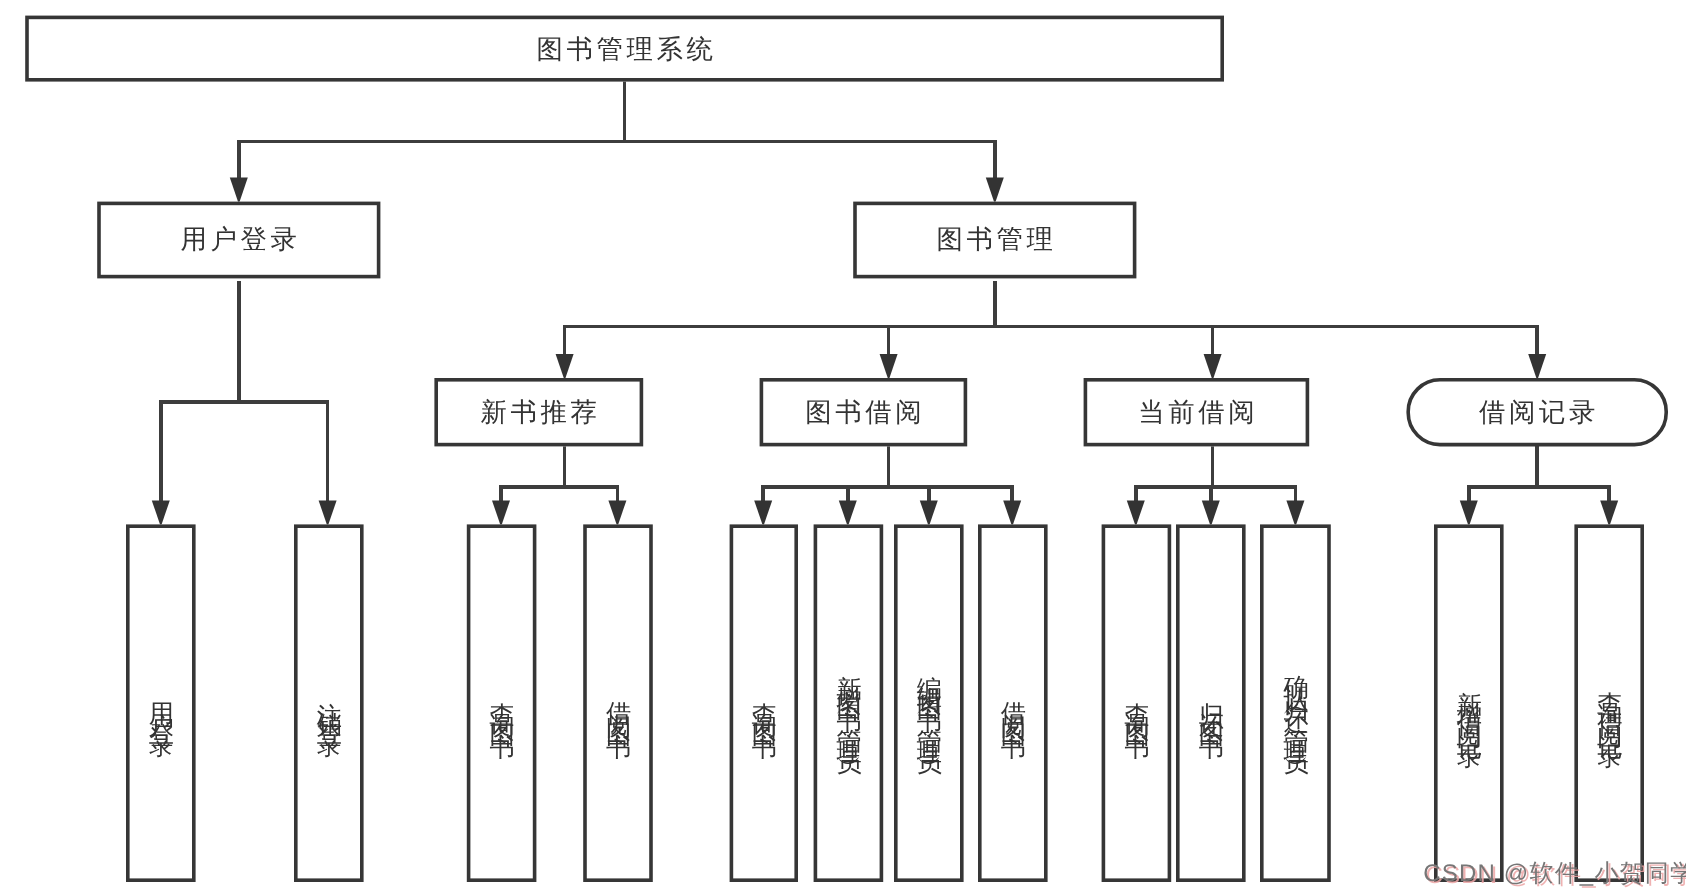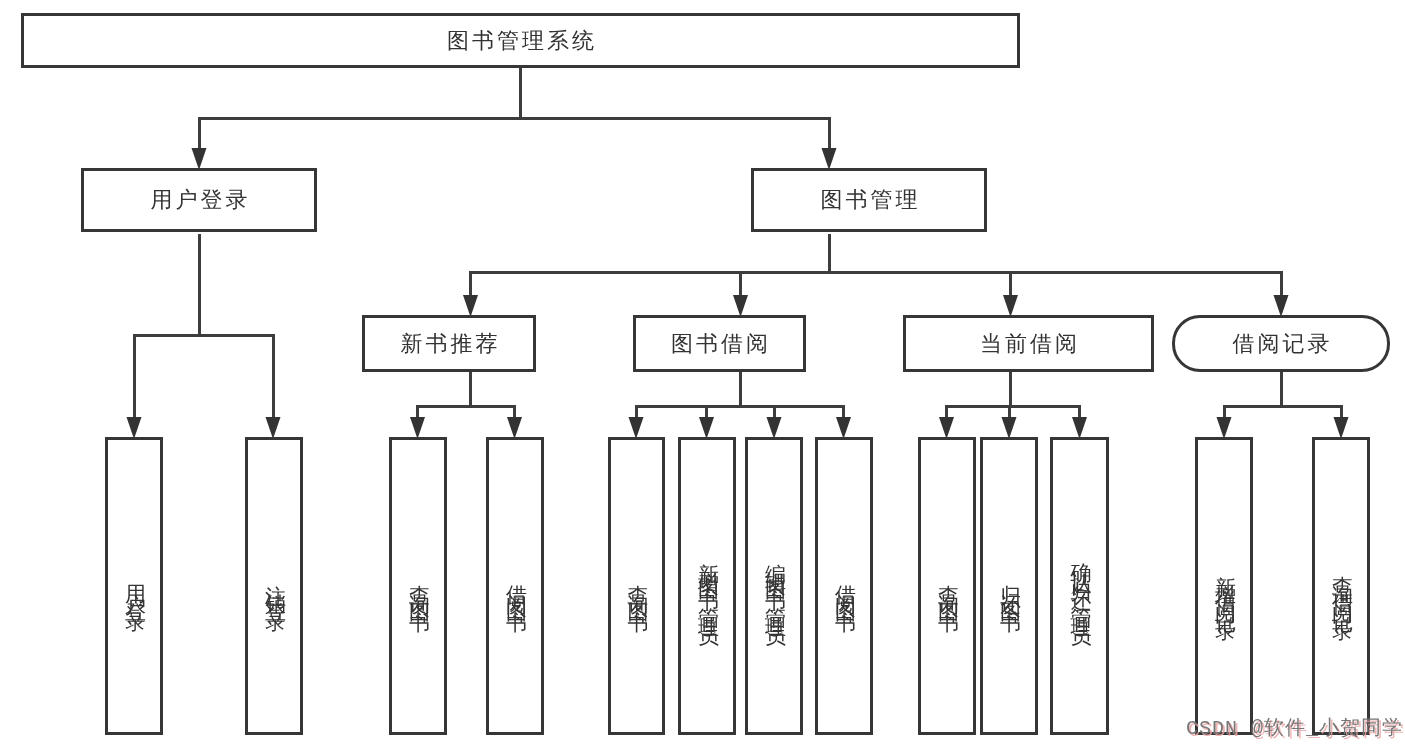--- a/index.html
+++ b/index.html
@@ -2,21 +2,21 @@
 <html><head>
 <meta charset="utf-8">
 <style>
   html, body { margin: 0; padding: 0; background: #ffffff; }
   .canvas {
     position: relative;
     width: 1405px;
     height: 747px;
     background: #ffffff;
     overflow: hidden;
-    font-family: Liberation Mono, monospace;
+    font-family: Liberation Sans, sans-serif;
   }
   .connectors {
     position: absolute;
     left: 0; top: 0;
     width: 1405px; height: 747px;
     pointer-events: none;
   }
   .node {
     position: absolute;
     box-sizing: border-box;
@@ -37,26 +37,26 @@
     writing-mode: vertical-rl;
     text-orientation: mixed;
     font-size: 21px;
     letter-spacing: 9px;
     line-height: 1;
   }
   
   .n-root  { left: 21px;  top: 13px;  width: 999px; height: 55px; }
   
   .n-login { left: 81px;  top: 168px; width: 236px; height: 64px; }
-  .n-mgmt  { left: 711px; top: 168px; width: 236px; height: 64px; margin-left: 40px; }
+  .n-mgmt  { left: 711px; top: 168px; width: 236px; height: 64px; }
   
   .n-l3    { top: 315px; height: 57px; }
   .n-newrec  { left: 362px;  width: 174px; }
   .n-borrow  { left: 633px;  width: 173px; }
-  .n-current { left: 903px;  width: 251px; }
+  .n-current { left: 903px;  width: 188px; }
   .n-records { left: 1172px; width: 218px; border-radius: 28px; }
   
   .n-tall  { top: 437px; height: 298px; width: 58px; }
   .t-g1a { left: 105px; }
   .t-g1b { left: 245px; }
   .t-g2a { left: 389px; }
   .t-g2b { left: 486px; }
   .t-g3a { left: 608px; width: 57px; }
   .t-g3b { left: 678px; }
   .t-g3c { left: 745px; }

